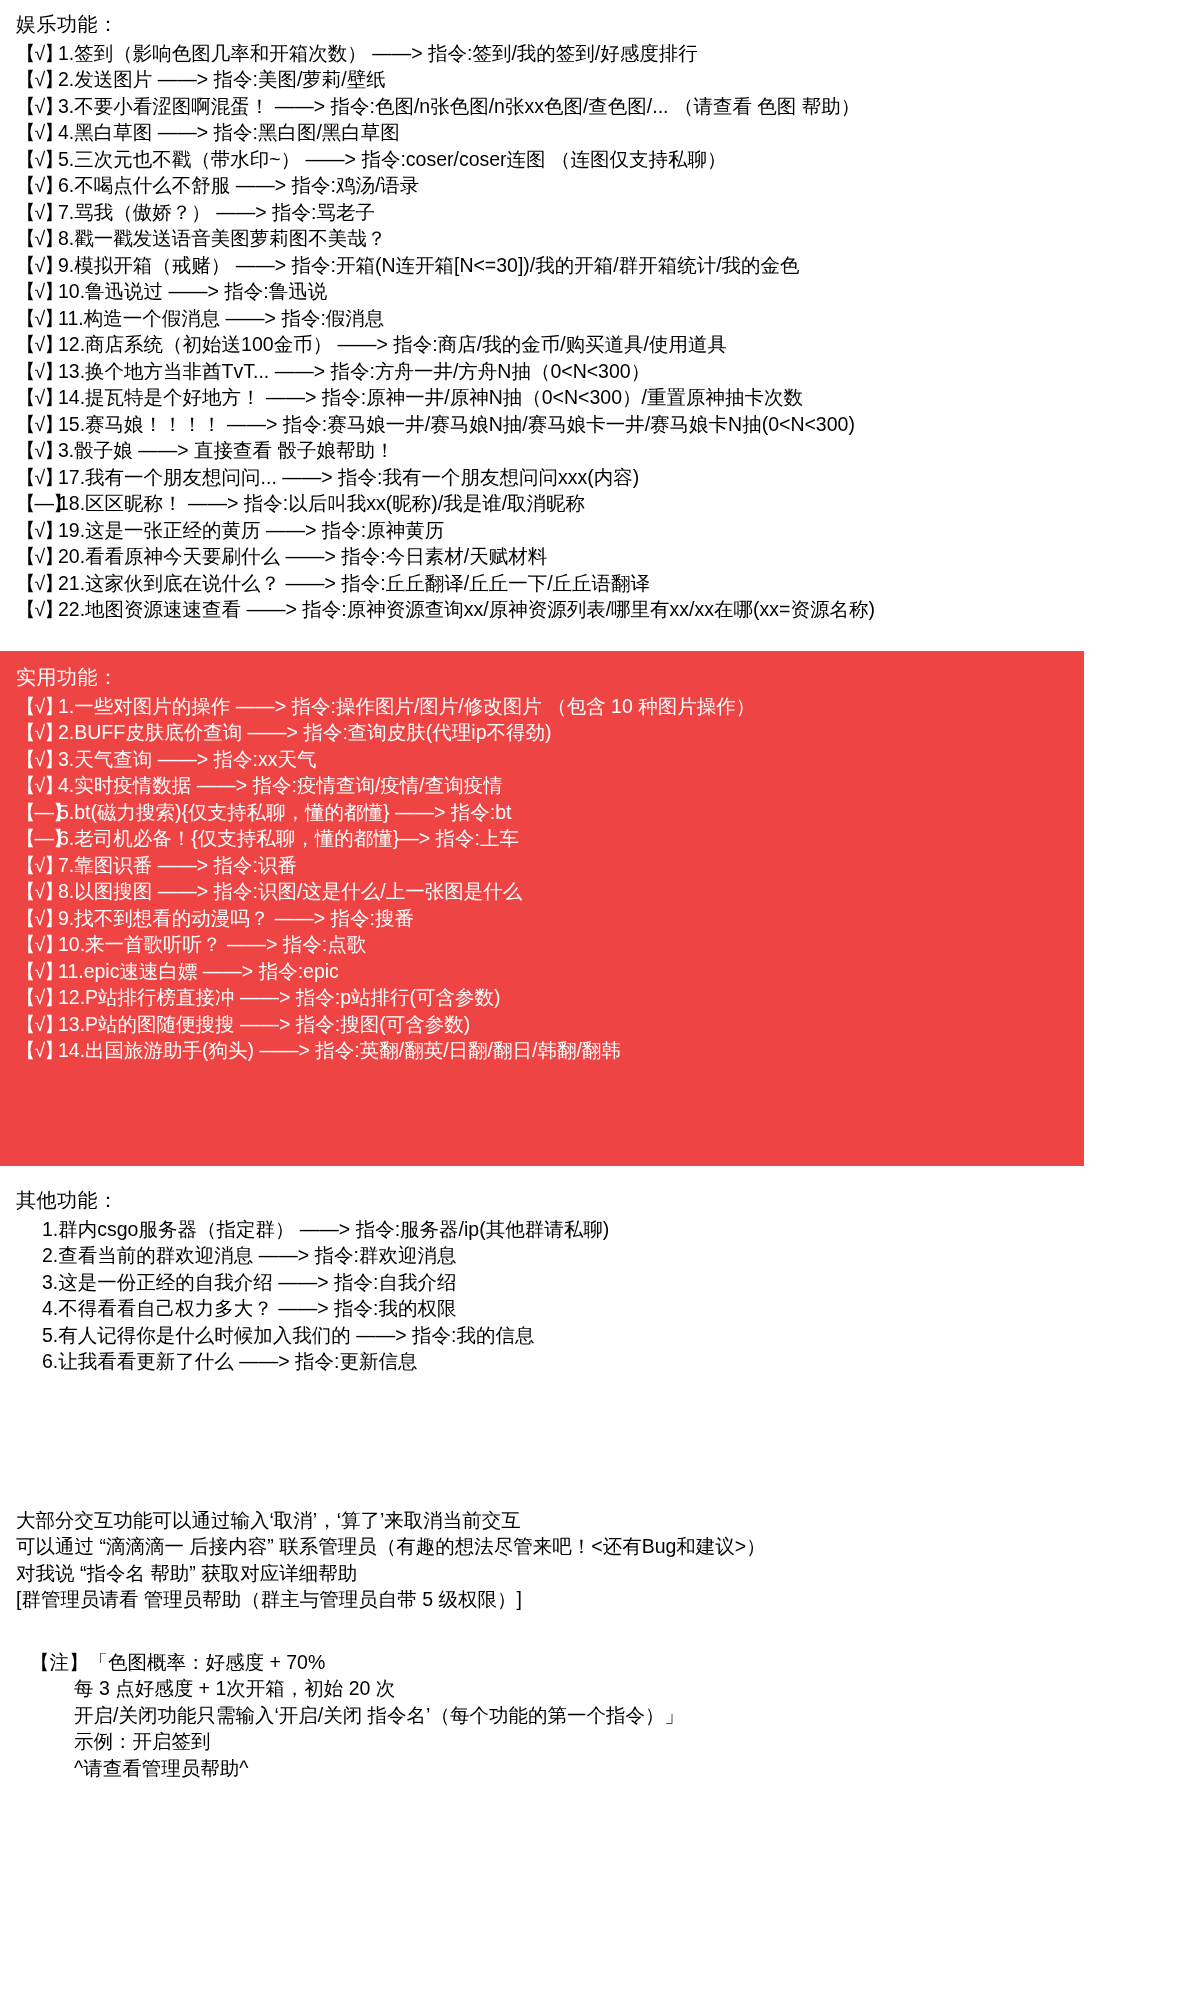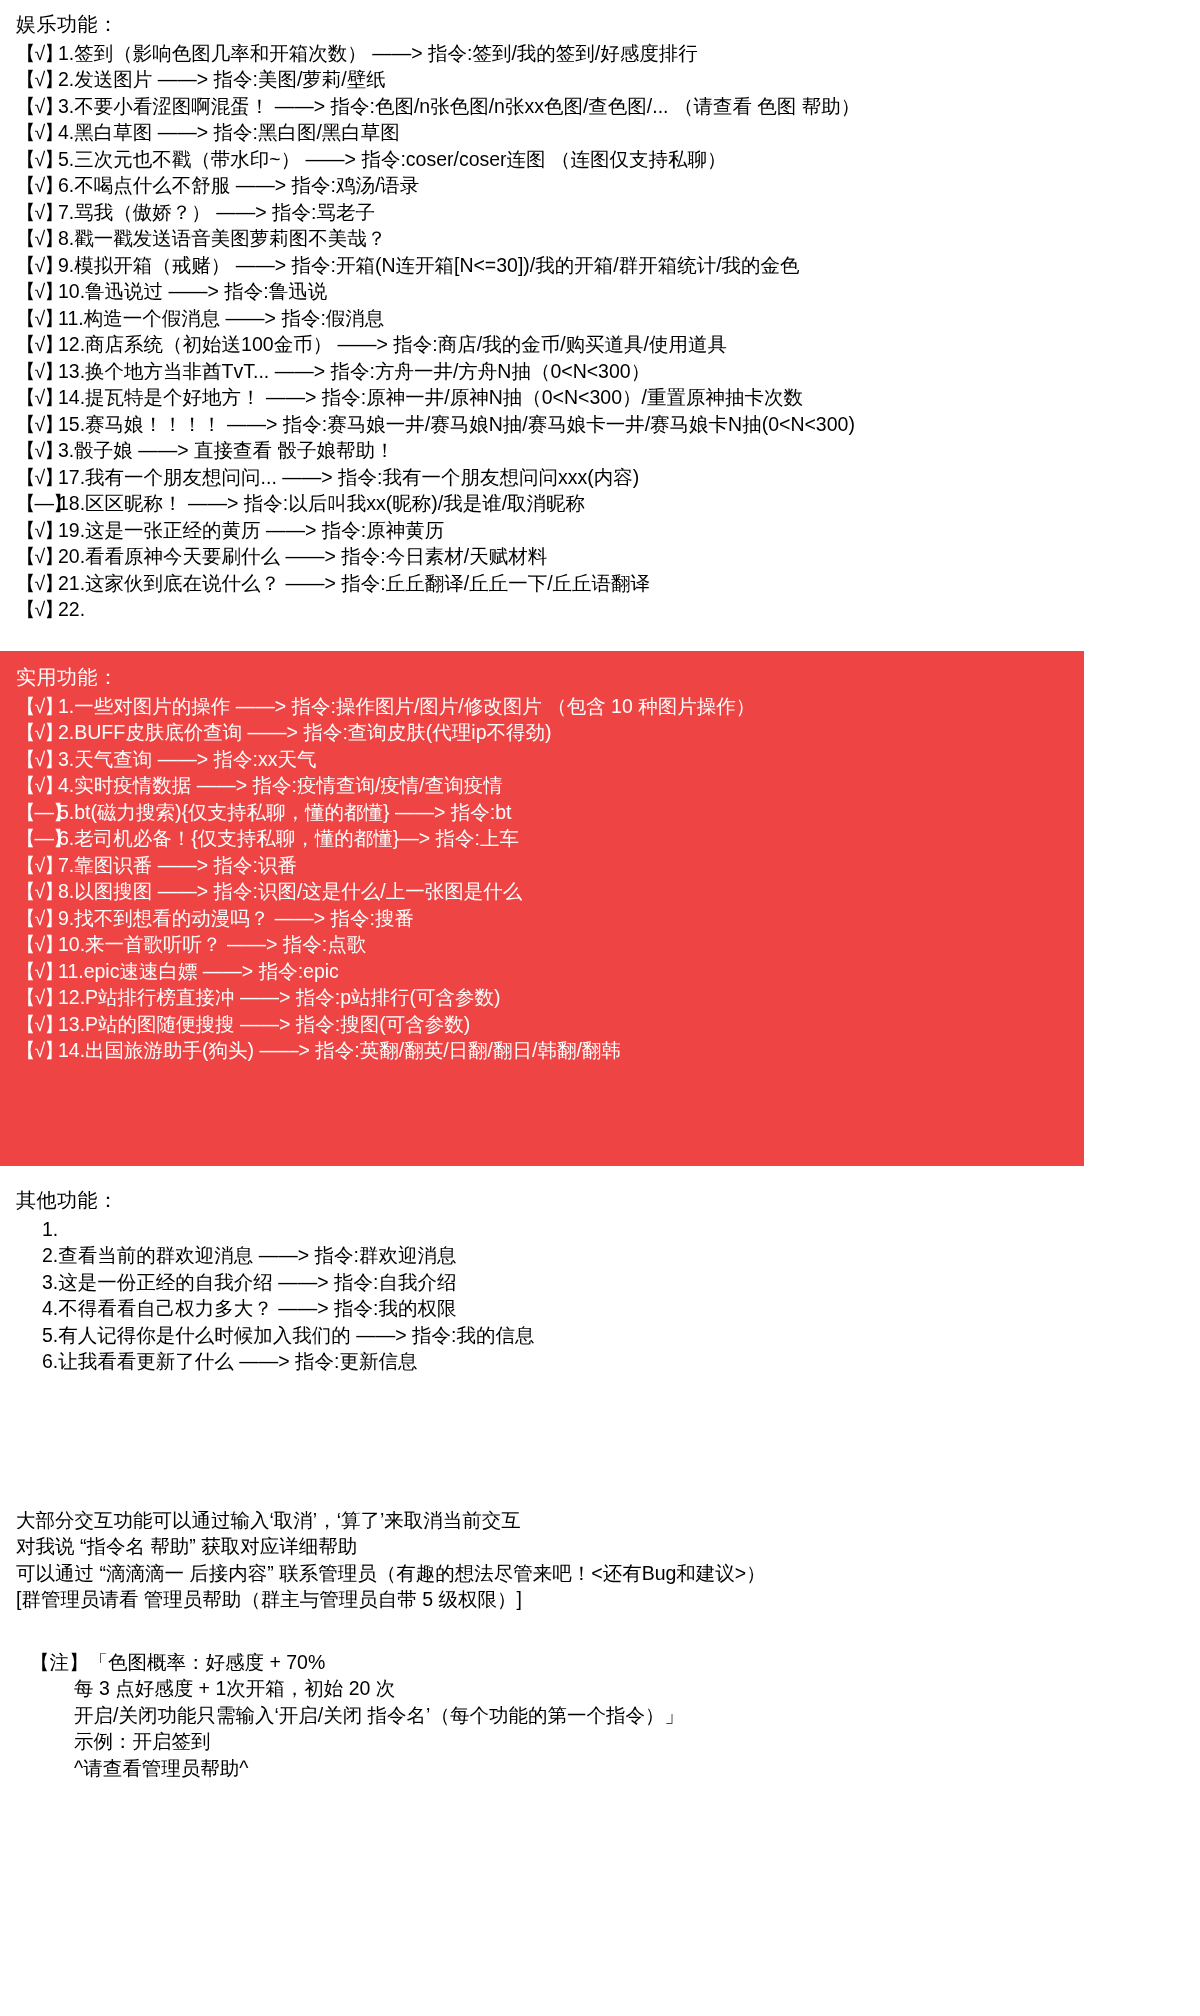--- a/index.html
+++ b/index.html
@@ -198,20 +198,21 @@
           <span class="txt">看看原神今天要刷什么 ——&gt; 指令:今日素材/天赋材料</span>
         </div>
       <div class="line">
           <span class="chk">【√】</span>
           <span class="num">21.</span>
           <span class="txt">这家伙到底在说什么？ ——&gt; 指令:丘丘翻译/丘丘一下/丘丘语翻译</span>
         </div>
       <div class="line">
           <span class="chk">【√】</span>
           <span class="num">22.</span>
+          <span class="txt">地图资源速速查看 ——&gt; 指令:原神资源查询xx/原神资源列表/哪里有xx/xx在哪(xx=资源名称)</span>
         </div>
     </div>
   </section>
 
   <section class="section section-black" id="utility-section">
     <div class="section-title">实用功能：</div>
     <div class="lines">
       <div class="line">
           <span class="chk">【√】</span>
           <span class="num">1.</span>
@@ -283,20 +284,21 @@
           <span class="txt">出国旅游助手(狗头) ——&gt; 指令:英翻/翻英/日翻/翻日/韩翻/翻韩</span>
         </div>
     </div>
   </section>
 
   <section class="section section-white" id="other-section">
     <div class="section-title">其他功能：</div>
     <div class="lines">
       <div class="line">
           <span class="num">1.</span>
+          <span class="txt">群内csgo服务器（指定群） ——&gt; 指令:服务器/ip(其他群请私聊)</span>
         </div>
       <div class="line">
           <span class="num">2.</span>
           <span class="txt">查看当前的群欢迎消息 ——&gt; 指令:群欢迎消息</span>
         </div>
       <div class="line">
           <span class="num">3.</span>
           <span class="txt">这是一份正经的自我介绍 ——&gt; 指令:自我介绍</span>
         </div>
       <div class="line">
@@ -311,22 +313,22 @@
           <span class="num">6.</span>
           <span class="txt">让我看看更新了什么 ——&gt; 指令:更新信息</span>
         </div>
     </div>
   </section>
 
   <div class="spacer-tall"></div>
 
   <section class="plain-block">
     <div class="plain-line">大部分交互功能可以通过输入‘取消’，‘算了’来取消当前交互</div>
+    <div class="plain-line">可以通过 “滴滴滴一 后接内容” 联系管理员（有趣的想法尽管来吧！&lt;还有Bug和建议&gt;）</div>
     <div class="plain-line">对我说 “指令名 帮助” 获取对应详细帮助</div>
-    <div class="plain-line">可以通过 “滴滴滴一 后接内容” 联系管理员（有趣的想法尽管来吧！&lt;还有Bug和建议&gt;）</div>
     <div class="plain-line">[群管理员请看 管理员帮助（群主与管理员自带 5 级权限）]</div>
   </section>
 
   <section class="notes-block">
     <div class="notes-line">【注】「色图概率：好感度 + 70%</div>
     <div class="notes-line indent-1">每 3 点好感度 + 1次开箱，初始 20 次</div>
     <div class="notes-line indent-1">开启/关闭功能只需输入‘开启/关闭 指令名’（每个功能的第一个指令）」</div>
     <div class="notes-line indent-1">示例：开启签到</div>
     <div class="notes-line indent-1">^请查看管理员帮助^</div>
   </section>

